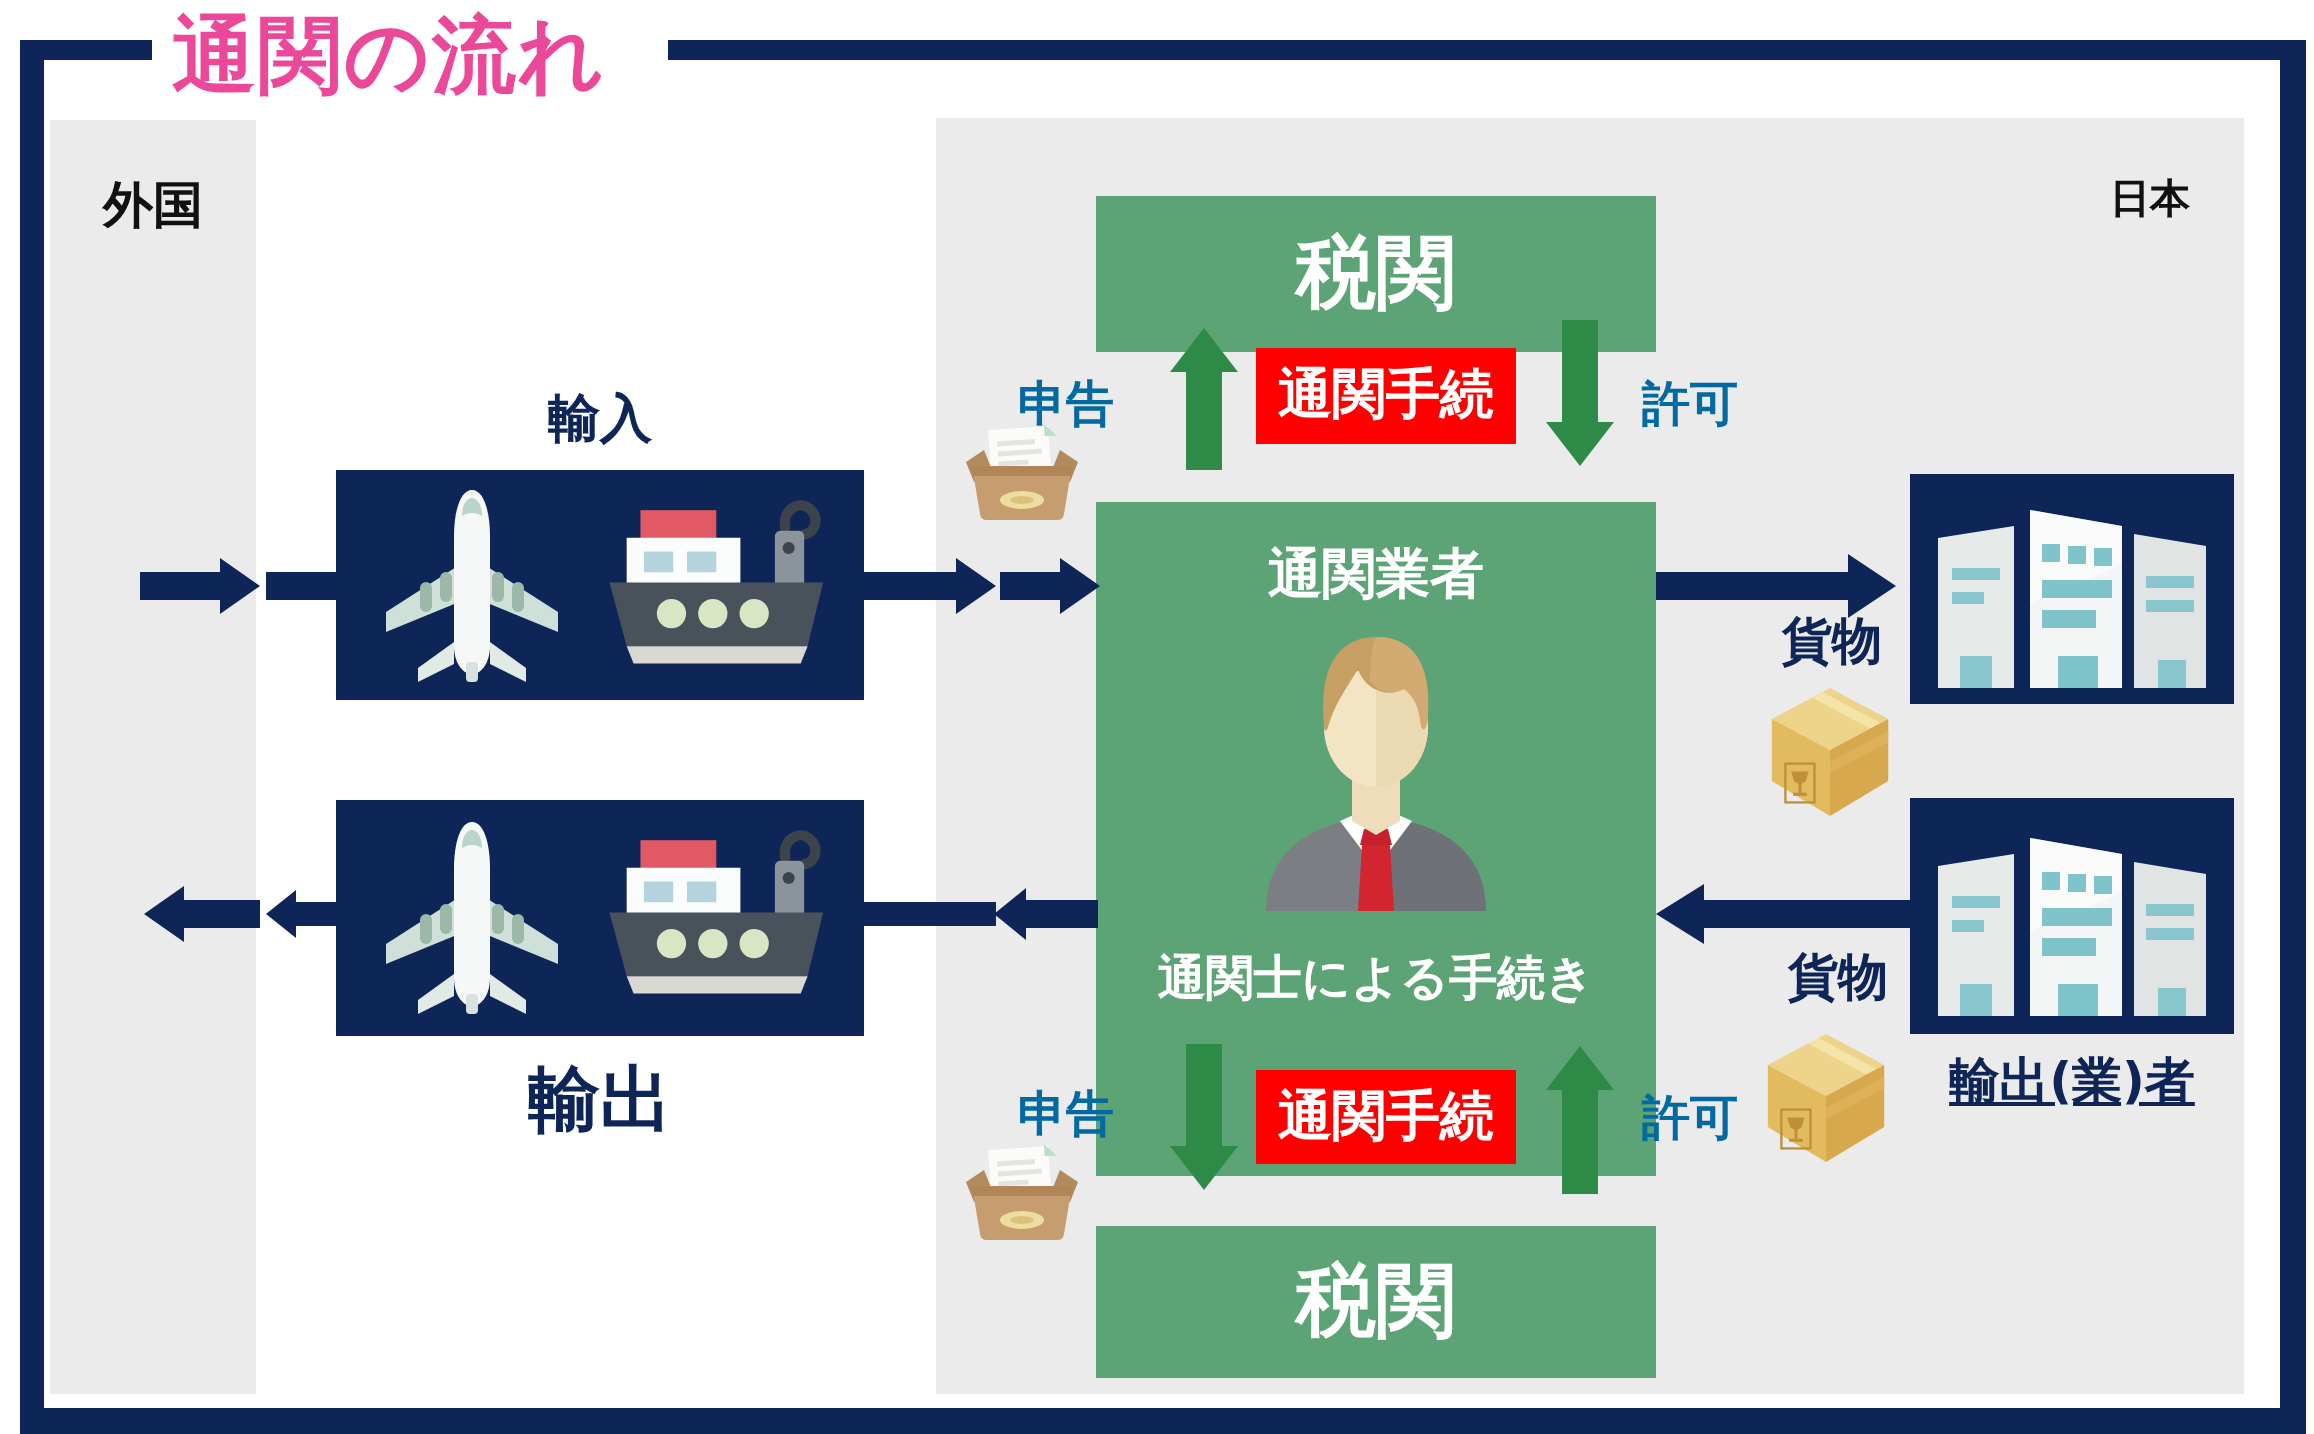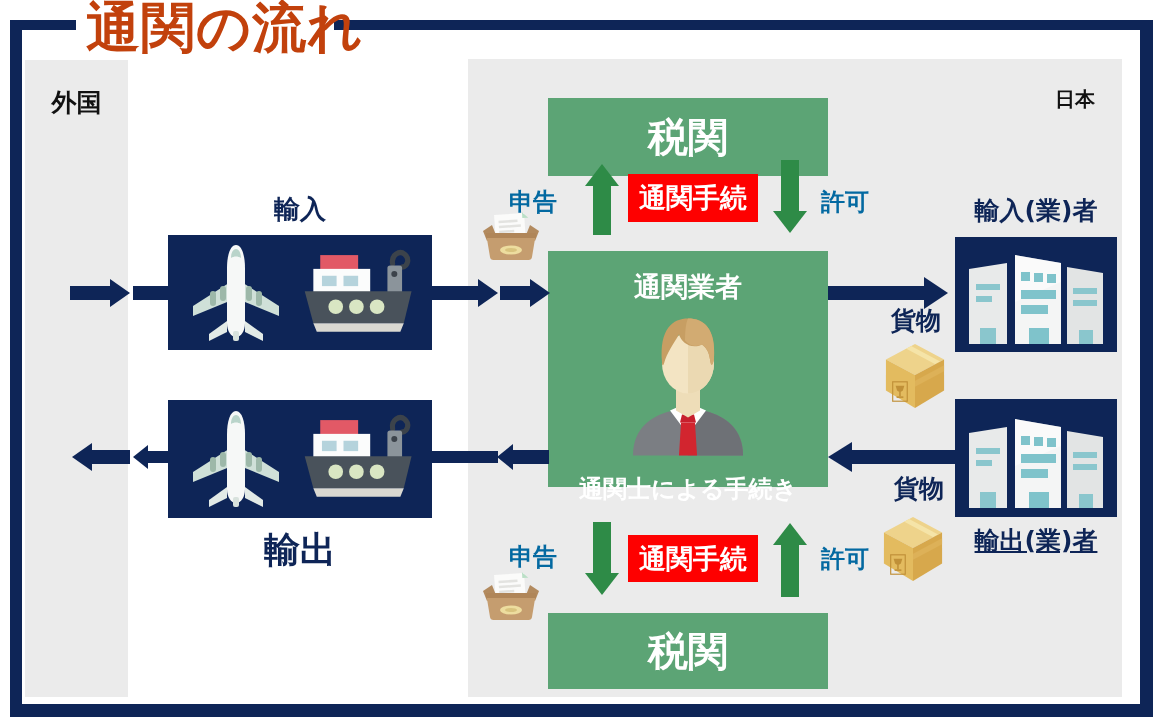--- a/index.html
+++ b/index.html
@@ -10,21 +10,21 @@
   .panel{background:#ebebeb;}
   .green-box{background:#5ca475;color:#ffffff;font-weight:bold;text-align:center;margin-top:16px;}
   .red-box{background:#fe0000;color:#ffffff;font-weight:bold;text-align:center;}
   .lbl{font-weight:bold;text-align:center;white-space:nowrap;}
   .lbl-navy{color:#0e2557;}
   .lbl-green{color:#0369a1;}
   .lbl-black{color:#111111;}
   .hshaft{position:absolute;background:#0e2557;}
   .tri{position:absolute;width:0;height:0;}
   .vshaft{position:absolute;background:#2e8b47;}
-  .title{font-size:54px;font-weight:bold;color:#c2410c;letter-spacing:1px;white-space:nowrap;}
+  .title{font-size:42px;font-weight:bold;color:#ec4899;letter-spacing:1px;white-space:nowrap;}
 </style>
 </head>
 <body>
 
 <div class="canvas">
 
   <div class="abs navy" style="left:10px;top:20px;width:1143px;height:10px;"></div>
   <div class="abs navy" style="left:10px;top:20px;width:12px;height:690px;"></div>
   <div class="abs navy" style="left:1140px;top:20px;width:13px;height:690px;"></div>
   <div class="abs navy" style="left:10px;top:704px;width:1143px;height:13px;"></div>
@@ -36,21 +36,21 @@
   <div class="abs lbl lbl-black" style="left:25px;top:86px;width:103px;font-size:25px;">外国</div>
   <div class="abs lbl lbl-black" style="left:1030px;top:86px;width:90px;font-size:20px;">日本</div>
 
   <div class="abs green-box" style="left:548px;top:82px;width:280px;height:78px;">
     <span style="font-size:40px;line-height:78px;">税関</span>
   </div>
   <div class="abs green-box" style="left:548px;top:597px;width:280px;height:76px;">
     <span style="font-size:40px;line-height:76px;">税関</span>
   </div>
 
-  <div class="abs green-box" style="left:548px;top:235px;width:280px;height:236px;">
+  <div class="abs green-box" style="left:548px;top:235px;width:280px;height:337px;">
     <div style="position:absolute;left:0;top:18px;width:100%;font-size:27px;">通関業者</div>
     <svg class="abs" viewBox="0 0 130 145" style="left:75px;top:58px;width:130px;height:148px;">
       <path d="M10,145 C10,118 28,106 46,101 L84,101 C102,106 120,118 120,145 Z" fill="#7b7e83"></path>
       <path d="M65,101 L84,101 C102,106 120,118 120,145 L65,145 Z" fill="#6e7176"></path>
       <polygon points="47,100 65,124 83,100 74,96 65,110 56,96" fill="#ffffff"></polygon>
       <polygon points="59,104 71,104 73,112 57,112" fill="#c8202e"></polygon>
       <polygon points="58,112 72,112 74,145 56,145" fill="#d2252f"></polygon>
       <path d="M53,78 L77,78 L77,100 L65,107 L53,100 Z" fill="#eeddb8"></path>
       <ellipse cx="65" cy="53" rx="26" ry="30" fill="#f3e4c3"></ellipse>
       <path d="M65,23 A26,30 0 0 1 65,83 Z" fill="#ebd9b2"></path>
@@ -186,21 +186,20 @@
   <div class="tri" style="left:828px;top:442px;border-top:15px solid transparent;border-bottom:15px solid transparent;border-right:24px solid #0e2557;"></div>
   <div class="hshaft" style="left:852px;top:450px;width:103px;height:14px;"></div>
   <div class="tri" style="left:497px;top:444px;border-top:13px solid transparent;border-bottom:13px solid transparent;border-right:16px solid #0e2557;"></div>
   <div class="hshaft" style="left:513px;top:450px;width:36px;height:14px;"></div>
   <div class="hshaft" style="left:432px;top:451px;width:66px;height:12px;"></div>
   <div class="tri" style="left:133px;top:445px;border-top:12px solid transparent;border-bottom:12px solid transparent;border-right:15px solid #0e2557;"></div>
   <div class="hshaft" style="left:148px;top:451px;width:20px;height:12px;"></div>
   <div class="tri" style="left:72px;top:443px;border-top:14px solid transparent;border-bottom:14px solid transparent;border-right:20px solid #0e2557;"></div>
   <div class="hshaft" style="left:92px;top:450px;width:38px;height:14px;"></div>
 
-  <div class="abs lbl lbl-navy" style="left:950px;top:194px;width:172px;font-size:25px;">輸入(業)者</div>
   <div class="abs navy" style="left:955px;top:237px;width:162px;height:115px;"></div>
   <svg class="abs" viewBox="0 0 150 105" style="left:961px;top:242px;width:150px;height:105px;">
     <polygon points="8,27 46,21 46,102 8,102" fill="#e8eaea"></polygon>
     <rect x="15" y="42" width="24" height="6" fill="#8ac6cd"></rect>
     <rect x="15" y="54" width="16" height="6" fill="#8ac6cd"></rect>
     <rect x="19" y="86" width="16" height="16" fill="#8ac6cd"></rect>
     <polygon points="54,13 100,21 100,102 54,102" fill="#f4f5f5"></polygon>
     <polygon points="54,13 100,21 100,40 54,60" fill="#ffffff" opacity="0.5"></polygon>
     <rect x="60" y="30" width="9" height="9" fill="#7fc3cb"></rect>
     <rect x="73" y="31" width="9" height="9" fill="#7fc3cb"></rect>

